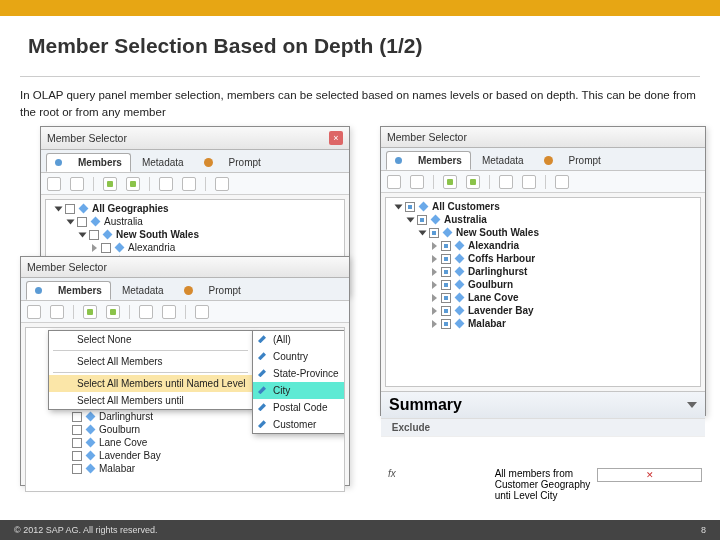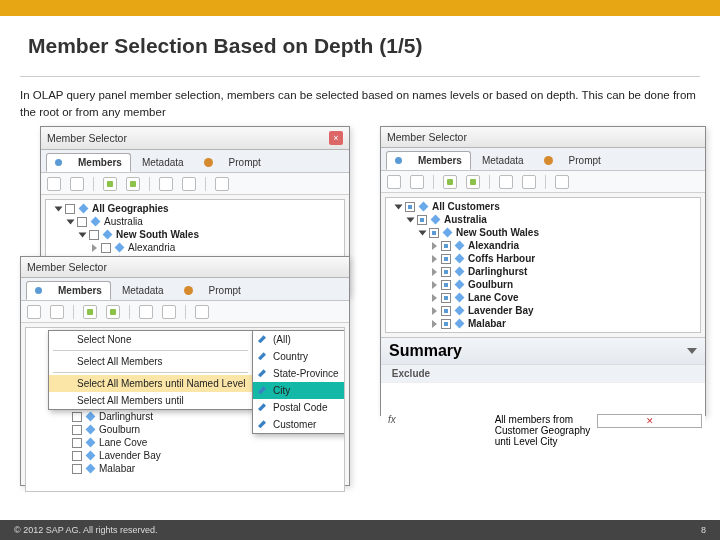--- a/index.html
+++ b/index.html
@@ -29,37 +29,37 @@
   .diamond{width:7px;height:7px;background:#6aa9e9;transform:rotate(45deg);display:inline-block;flex-shrink:0;margin:0 1px;}
   .tri{width:0;height:0;border-top:4px solid transparent;border-bottom:4px solid transparent;border-left:5px solid #999;flex-shrink:0;}
   .tri.down{transform:rotate(90deg);border-left-color:#444;}
   .indent{display:inline-block;}
   .menu{position:absolute;background:#fff;border:1px solid #888;box-shadow:2px 2px 6px rgba(0,0,0,.3);font-size:10px;z-index:10;}
   .menu .mrow{padding:3px 10px 3px 28px;white-space:nowrap;}
   .menu .mrow.hov{background:#fbe6a8;}
   .menu .sep{height:1px;background:#ccc;margin:2px 4px;}
   .submenu{position:absolute;background:#fff;border:1px solid #888;box-shadow:2px 2px 6px rgba(0,0,0,.3);font-size:10px;z-index:11;}
   .submenu .srow{padding:3px 18px 3px 20px;white-space:nowrap;position:relative;}
-  .submenu .srow.hov{background:#14b8a6;}
+  .submenu .srow.hov{background:#5eead4;}
   .pencil{position:absolute;left:5px;top:4px;width:8px;height:8px;background:#3b82c4;clip-path:polygon(0 70%,70% 0,100% 30%,30% 100%);}
   .summary-hdr{background:linear-gradient(#f2f5f9,#e4e9ef);border-top:1px solid #c5c5c5;font-size:16px;font-weight:bold;padding:4px 8px;display:flex;justify-content:space-between;align-items:center;}
   .chev{width:0;height:0;border-left:5px solid transparent;border-right:5px solid transparent;border-top:6px solid #666;}
   .sum-cols{display:flex;font-size:10px;border-top:1px solid #ddd;background:#eef1f5}
   .sum-cols div{padding:3px 8px;flex:1;border-right:1px solid #ddd;font-weight:bold;color:#555;}
   .sum-row{display:flex;font-size:10px;background:#fff;border-top:1px solid #eee;padding:3px;}
   .fx{font-style:italic;color:#555;padding:0 4px;}
   .sum-row span{flex:1;margin-top:28px;}
   .xico{width:14px;height:14px;border:1px solid #aaa;background:#fff;font-size:9px;text-align:center;line-height:12px;color:#c33;}
   .footer{position:absolute;bottom:0;left:0;right:0;height:20px;background:#444;color:#ddd;font-size:9px;display:flex;align-items:center;justify-content:space-between;padding:0 14px;gap:44px;}
 </style>
 </head>
 <body>
 
 <div class="topbar"></div>
-<div class="slide-title">Member Selection Based on Depth (1/5)</div>
+<div class="slide-title">Member Selection Based on Depth (1/2)</div>
 <div class="hr"></div>
 <div class="desc">In OLAP query panel member selection, members can be selected based on names levels or based on depth. This can be done from the root or from any member</div>
 
 <div class="panels">
 
   <div class="panel" style="left:20px;top:0;width:310px;height:170px;">
     <div class="panel-title">
       <span>Member Selector</span>
       <span class="close-x">×</span>
     </div>
@@ -171,21 +171,21 @@
       <span class="tbico"></span>
       <span class="tbsep"></span>
       <span class="tbico g"></span>
       <span class="tbico g"></span>
       <span class="tbsep"></span>
       <span class="tbico"></span>
       <span class="tbico"></span>
       <span class="tbsep"></span>
       <span class="tbico"></span>
     </div>
-    <div class="tree" style="height:136px">
+    <div class="tree" style="height:190px">
       <div class="row bold">
           <span class="indent" style="width:2px"></span>
           <span class="tri down"></span>
           <span class="chk on"></span>
           <span class="diamond"></span>
           <span>All Customers</span>
         </div>
       <div class="row bold">
           <span class="indent" style="width:14px"></span>
           <span class="tri down"></span>

